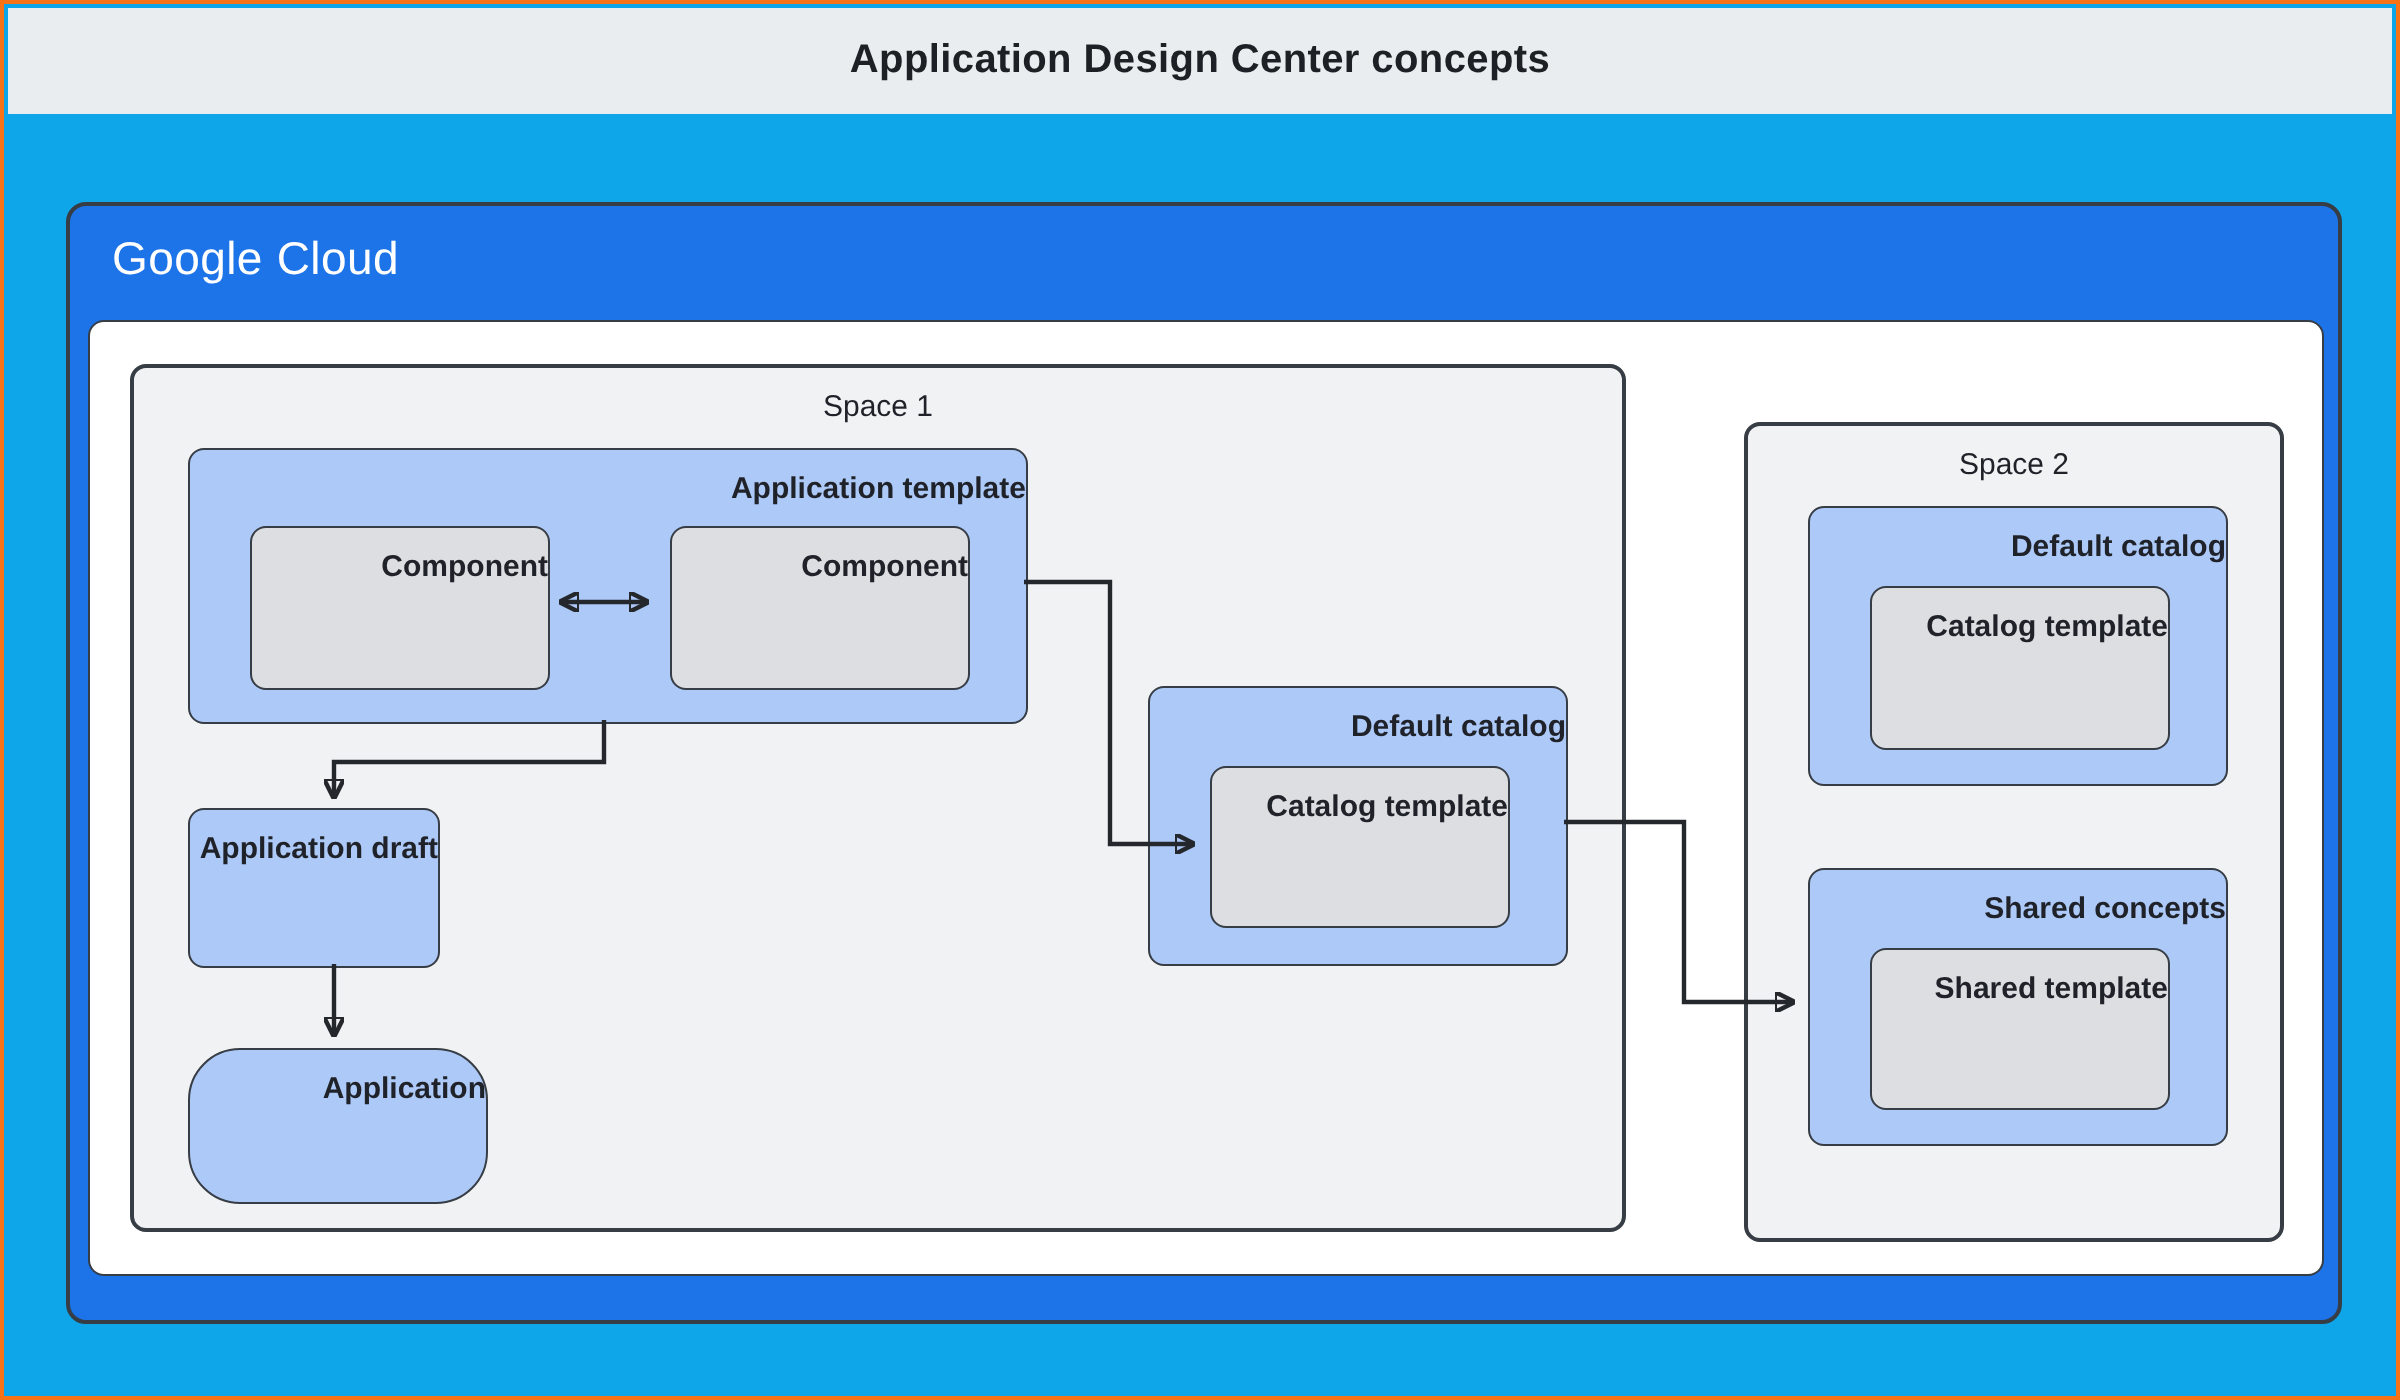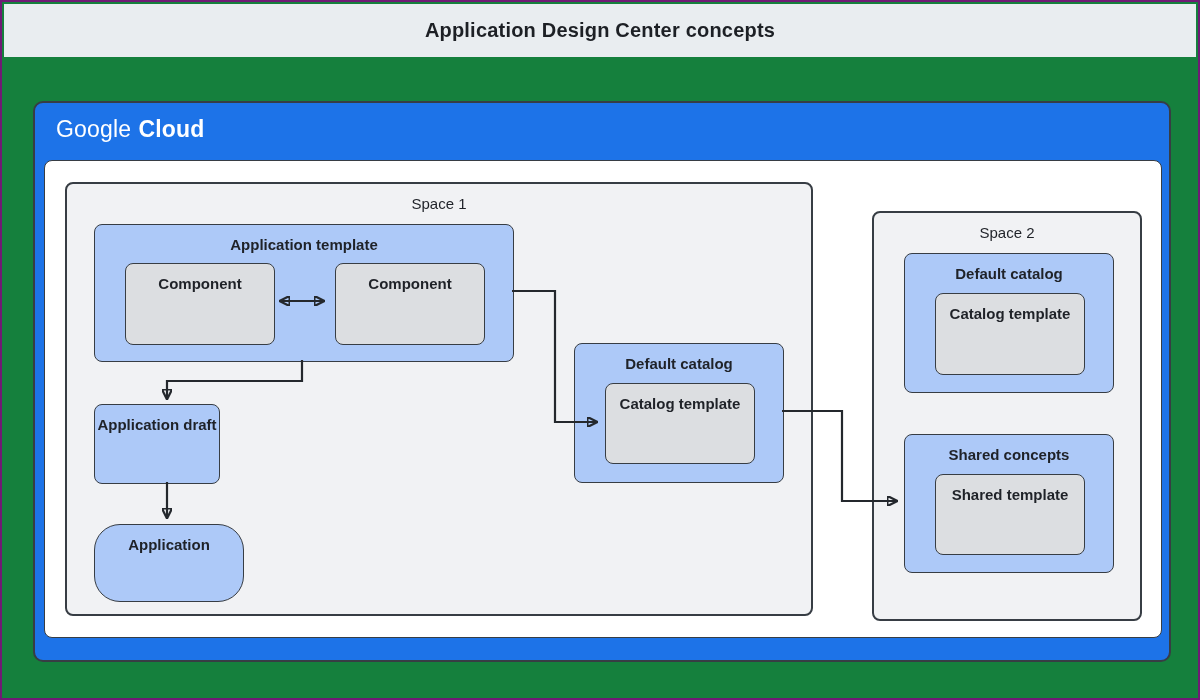--- a/index.html
+++ b/index.html
@@ -13,22 +13,22 @@
     --connector:#24282d;
   }
   *{box-sizing:border-box;margin:0;padding:0;}
   body{
     font-family:"Liberation Sans","DejaVu Sans",sans-serif;
     background:#fff;
   }
   .page{
     position:relative;
     width:1200px;height:700px;
-    background:#15803d;
-    border:2px solid #701a75;
+    background:#0ea5e9;
+    border:2px solid #f97316;
     overflow:hidden;
   }
   .banner{
     position:absolute;left:2px;top:2px;right:2px;height:53px;
     background:var(--banner-bg);
     display:flex;align-items:center;justify-content:center;
   }
   .banner h1{
     font-size:20px;font-weight:bold;color:#1d2025;letter-spacing:.2px;
   }
@@ -36,21 +36,21 @@
     position:absolute;left:31px;top:99px;width:1138px;height:561px;
     background:var(--frame-blue);
     border:2px solid var(--stroke-dark);
     border-radius:10px;
   }
   .brand{
     position:absolute;left:21px;top:13px;
     color:#fff;font-size:23px;letter-spacing:.2px;
   }
   .brand .g{font-weight:normal;}
-  .brand .c{font-weight:bold;margin-left:7px;}
+  .brand .c{font-weight:normal;margin-left:7px;}
   .inner-panel{
     position:absolute;left:9px;top:57px;width:1118px;height:478px;
     background:#fff;
     border:1.5px solid var(--stroke-dark);
     border-radius:8px;
   }
   .space{
     position:absolute;
     background:var(--space-bg);
     border:2px solid var(--stroke-dark);
@@ -64,21 +64,21 @@
   #space2{left:870px;top:209px;width:270px;height:410px;}
   .node{
     position:absolute;
     border:1.6px solid var(--stroke-dark);
     border-radius:8px;
   }
   .node.blue{background:var(--box-blue);}
   .node.gray{background:var(--box-gray);}
   .node-label{
     position:absolute;top:11px;left:0;right:0;
-    text-align:center;font-size:15px;font-weight:bold;color:var(--text-dark);
+    text-align:right;font-size:15px;font-weight:bold;color:var(--text-dark);
     white-space:nowrap;
   }
   
   #app-template{left:27px;top:40px;width:420px;height:138px;}
   #component-left{left:30px;top:38px;width:150px;height:82px;}
   #component-right{left:240px;top:38px;width:150px;height:82px;}
   #app-draft{left:27px;top:220px;width:126px;height:80px;}
   #application{left:27px;top:340px;width:150px;height:78px;border-radius:26px;}
   #default-catalog-1{left:507px;top:159px;width:210px;height:140px;}
   #catalog-template-1{left:30px;top:39px;width:150px;height:81px;}

